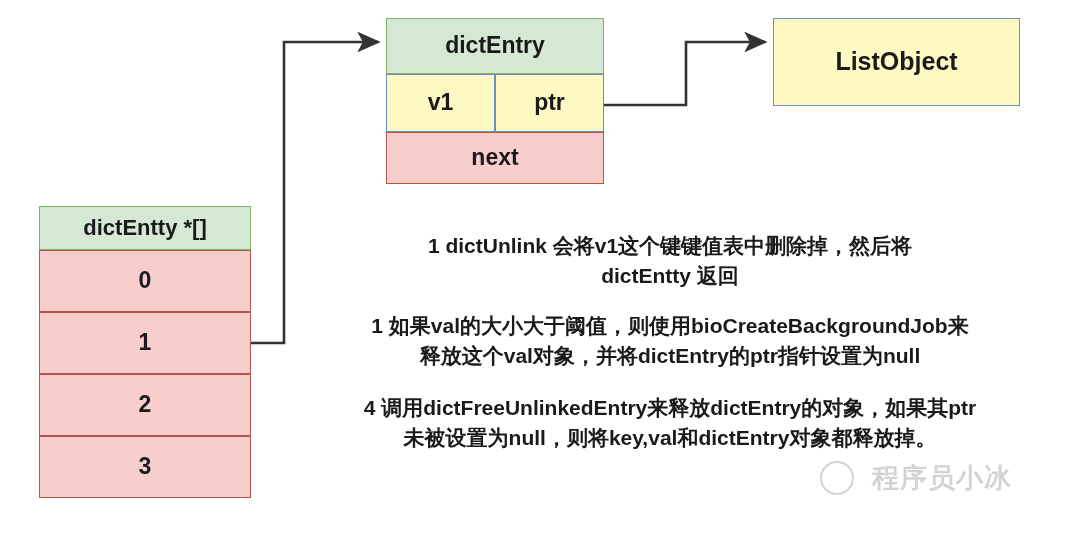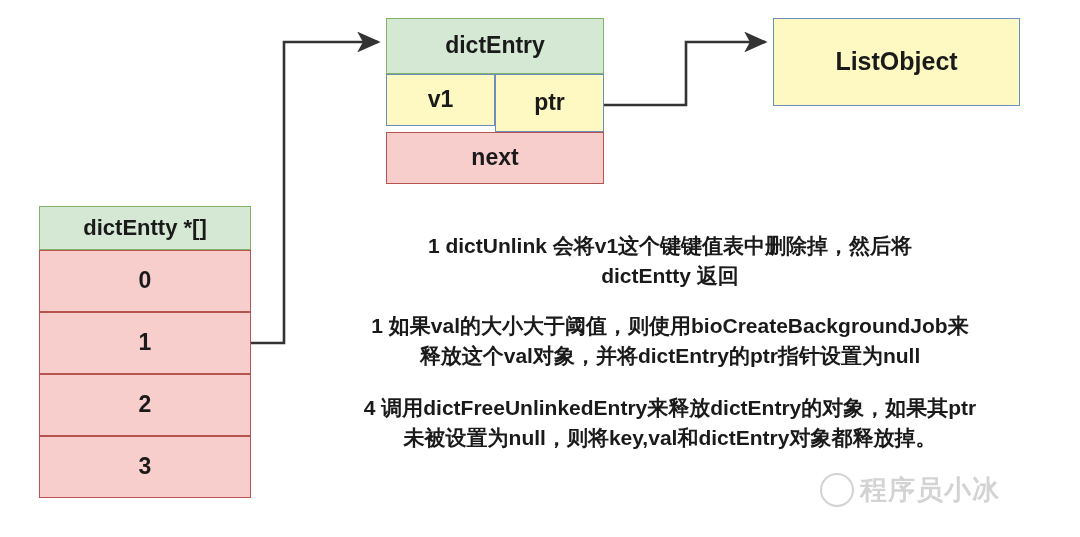--- a/index.html
+++ b/index.html
@@ -43,21 +43,21 @@
     background: #f8cecc;
     border: 1px solid #b85450;
   }
 
   
   #struct-header {
     left: 386px; top: 18px; width: 218px; height: 56px;
     font-size: 23px;
   }
   #struct-v1 {
-    left: 386px; top: 74px; width: 109px; height: 52px;
+    left: 386px; top: 74px; width: 109px; height: 58px;
     font-size: 23px;
   }
   #struct-ptr {
     left: 495px; top: 74px; width: 109px; height: 58px;
     font-size: 23px;
   }
   #struct-next {
     left: 386px; top: 132px; width: 218px; height: 52px;
     font-size: 23px;
   }
@@ -100,26 +100,26 @@
   }
   #note-1 { margin-bottom: 20px; }
   #note-2 { margin-bottom: 22px; }
   #note-3 { margin-bottom: 22px; }
   #note-4 { margin-bottom: 0; }
 
   
   #watermark {
     position: absolute;
     left: 820px;
-    top: 458px;
+    top: 446px;
     width: 240px;
     height: 64px;
     display: flex;
     align-items: center;
-    gap: 6px;
+    gap: 18px;
     opacity: 0.22;
     pointer-events: none;
   }
   #watermark .wm-text {
     font-size: 27px;
     color: #3a3a3a;
     letter-spacing: 1px;
     white-space: nowrap;
   }
   #watermark .wm-mark {

